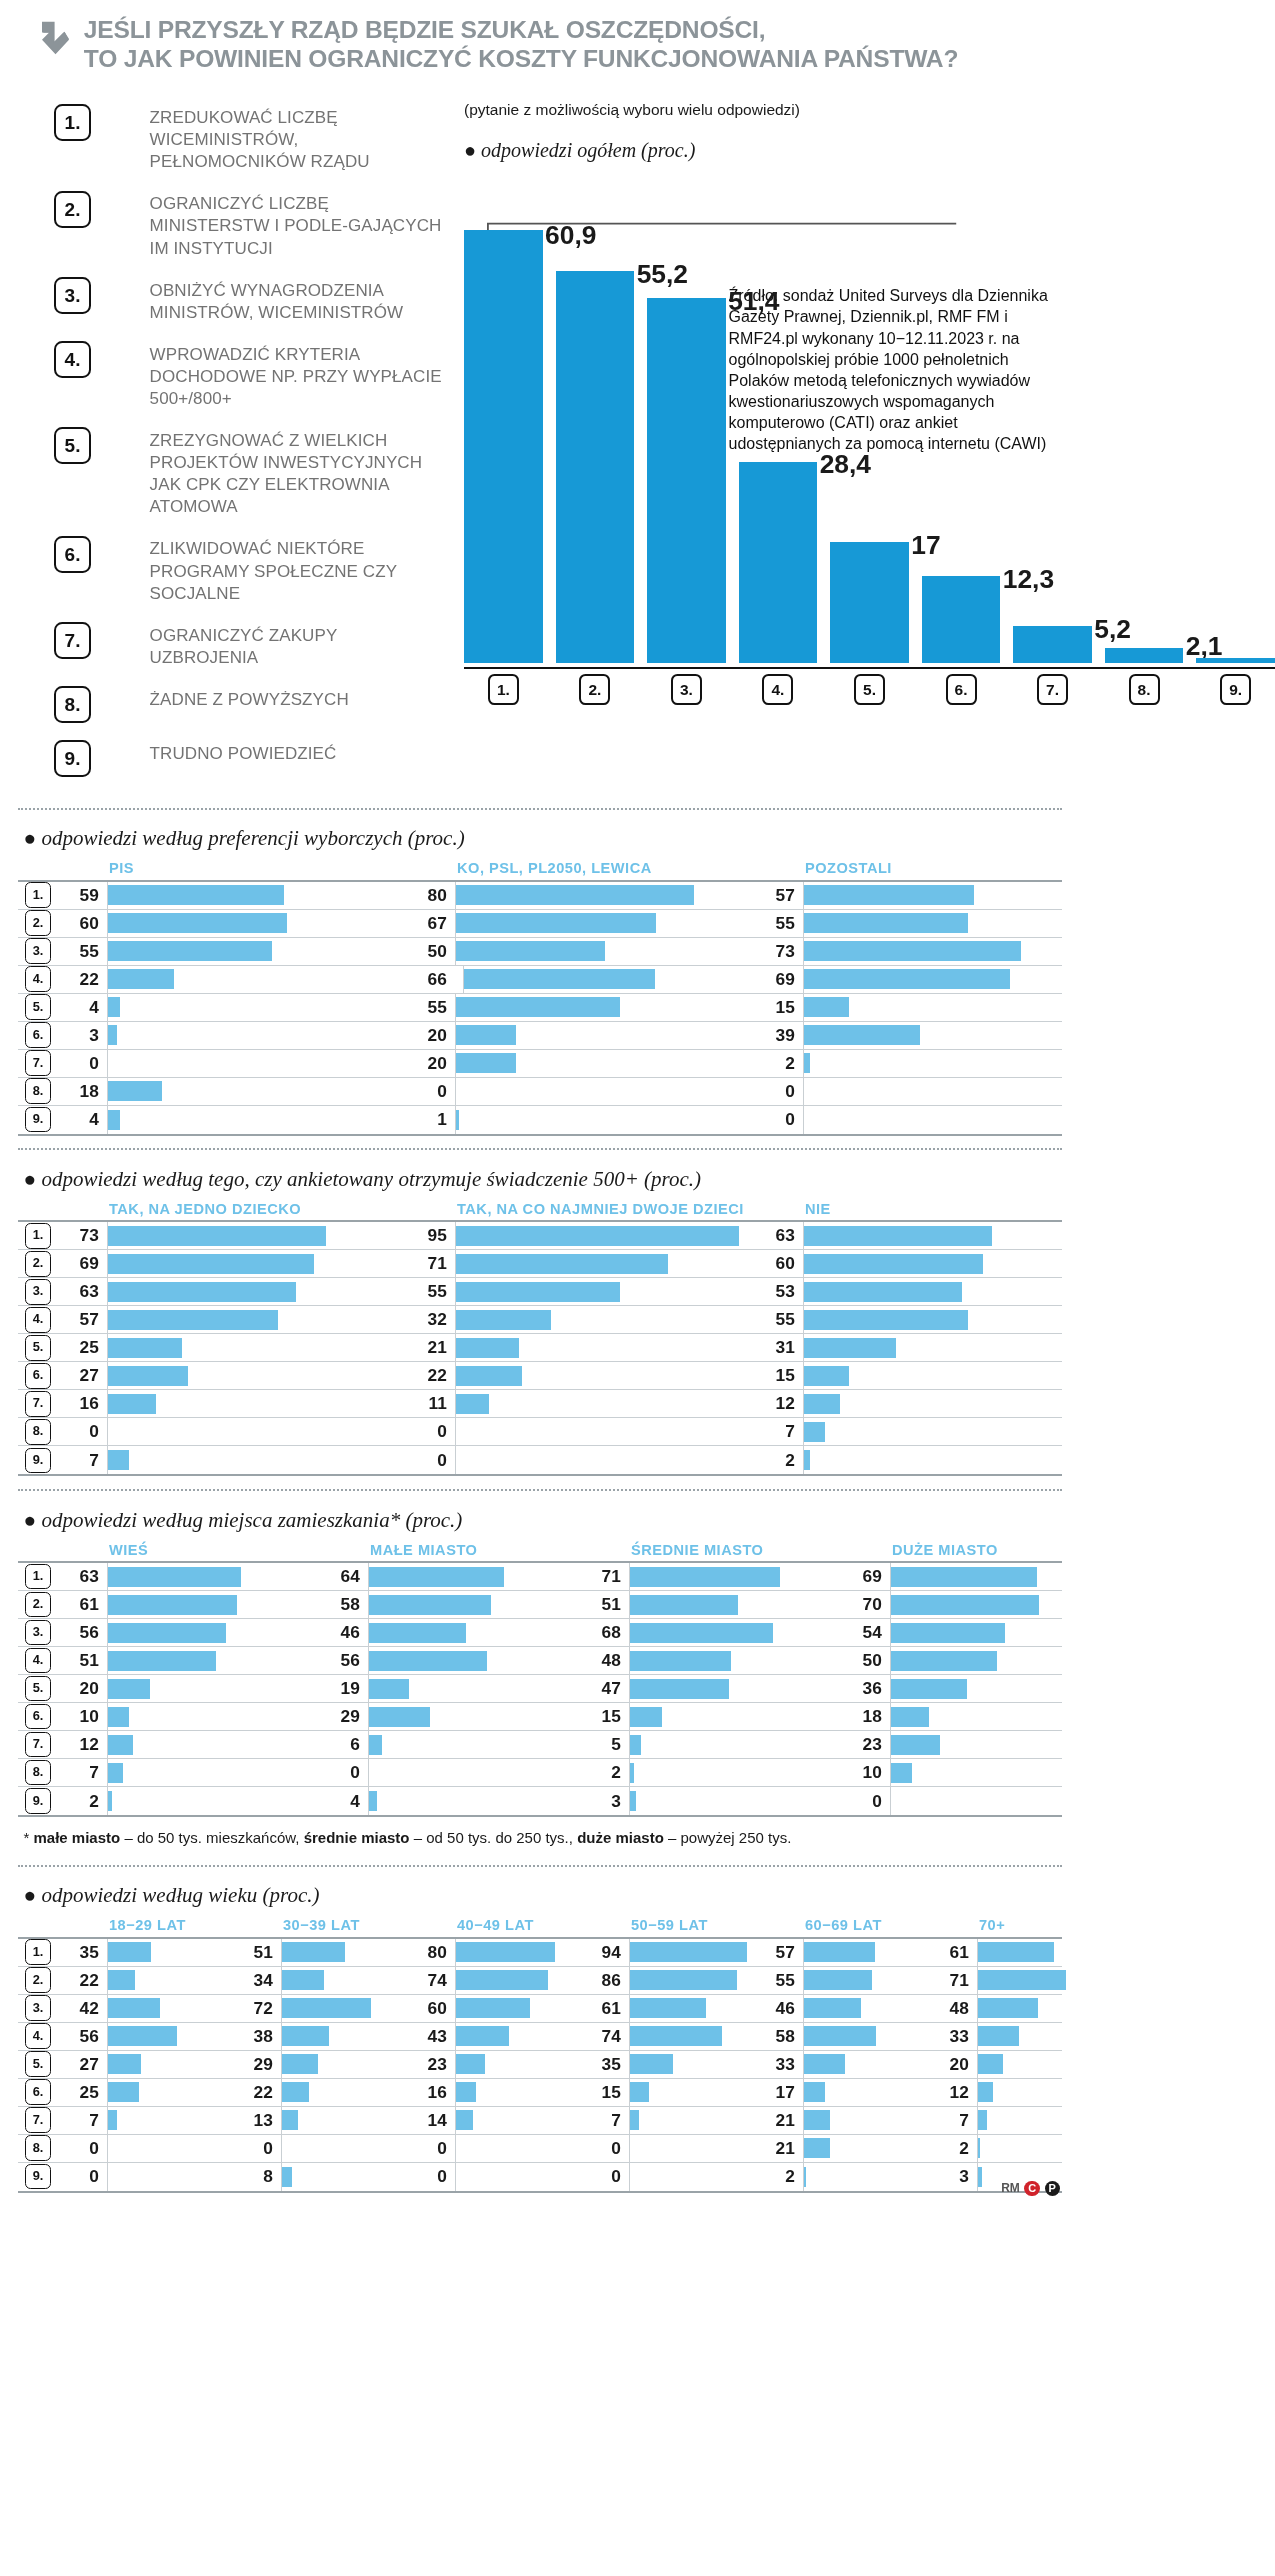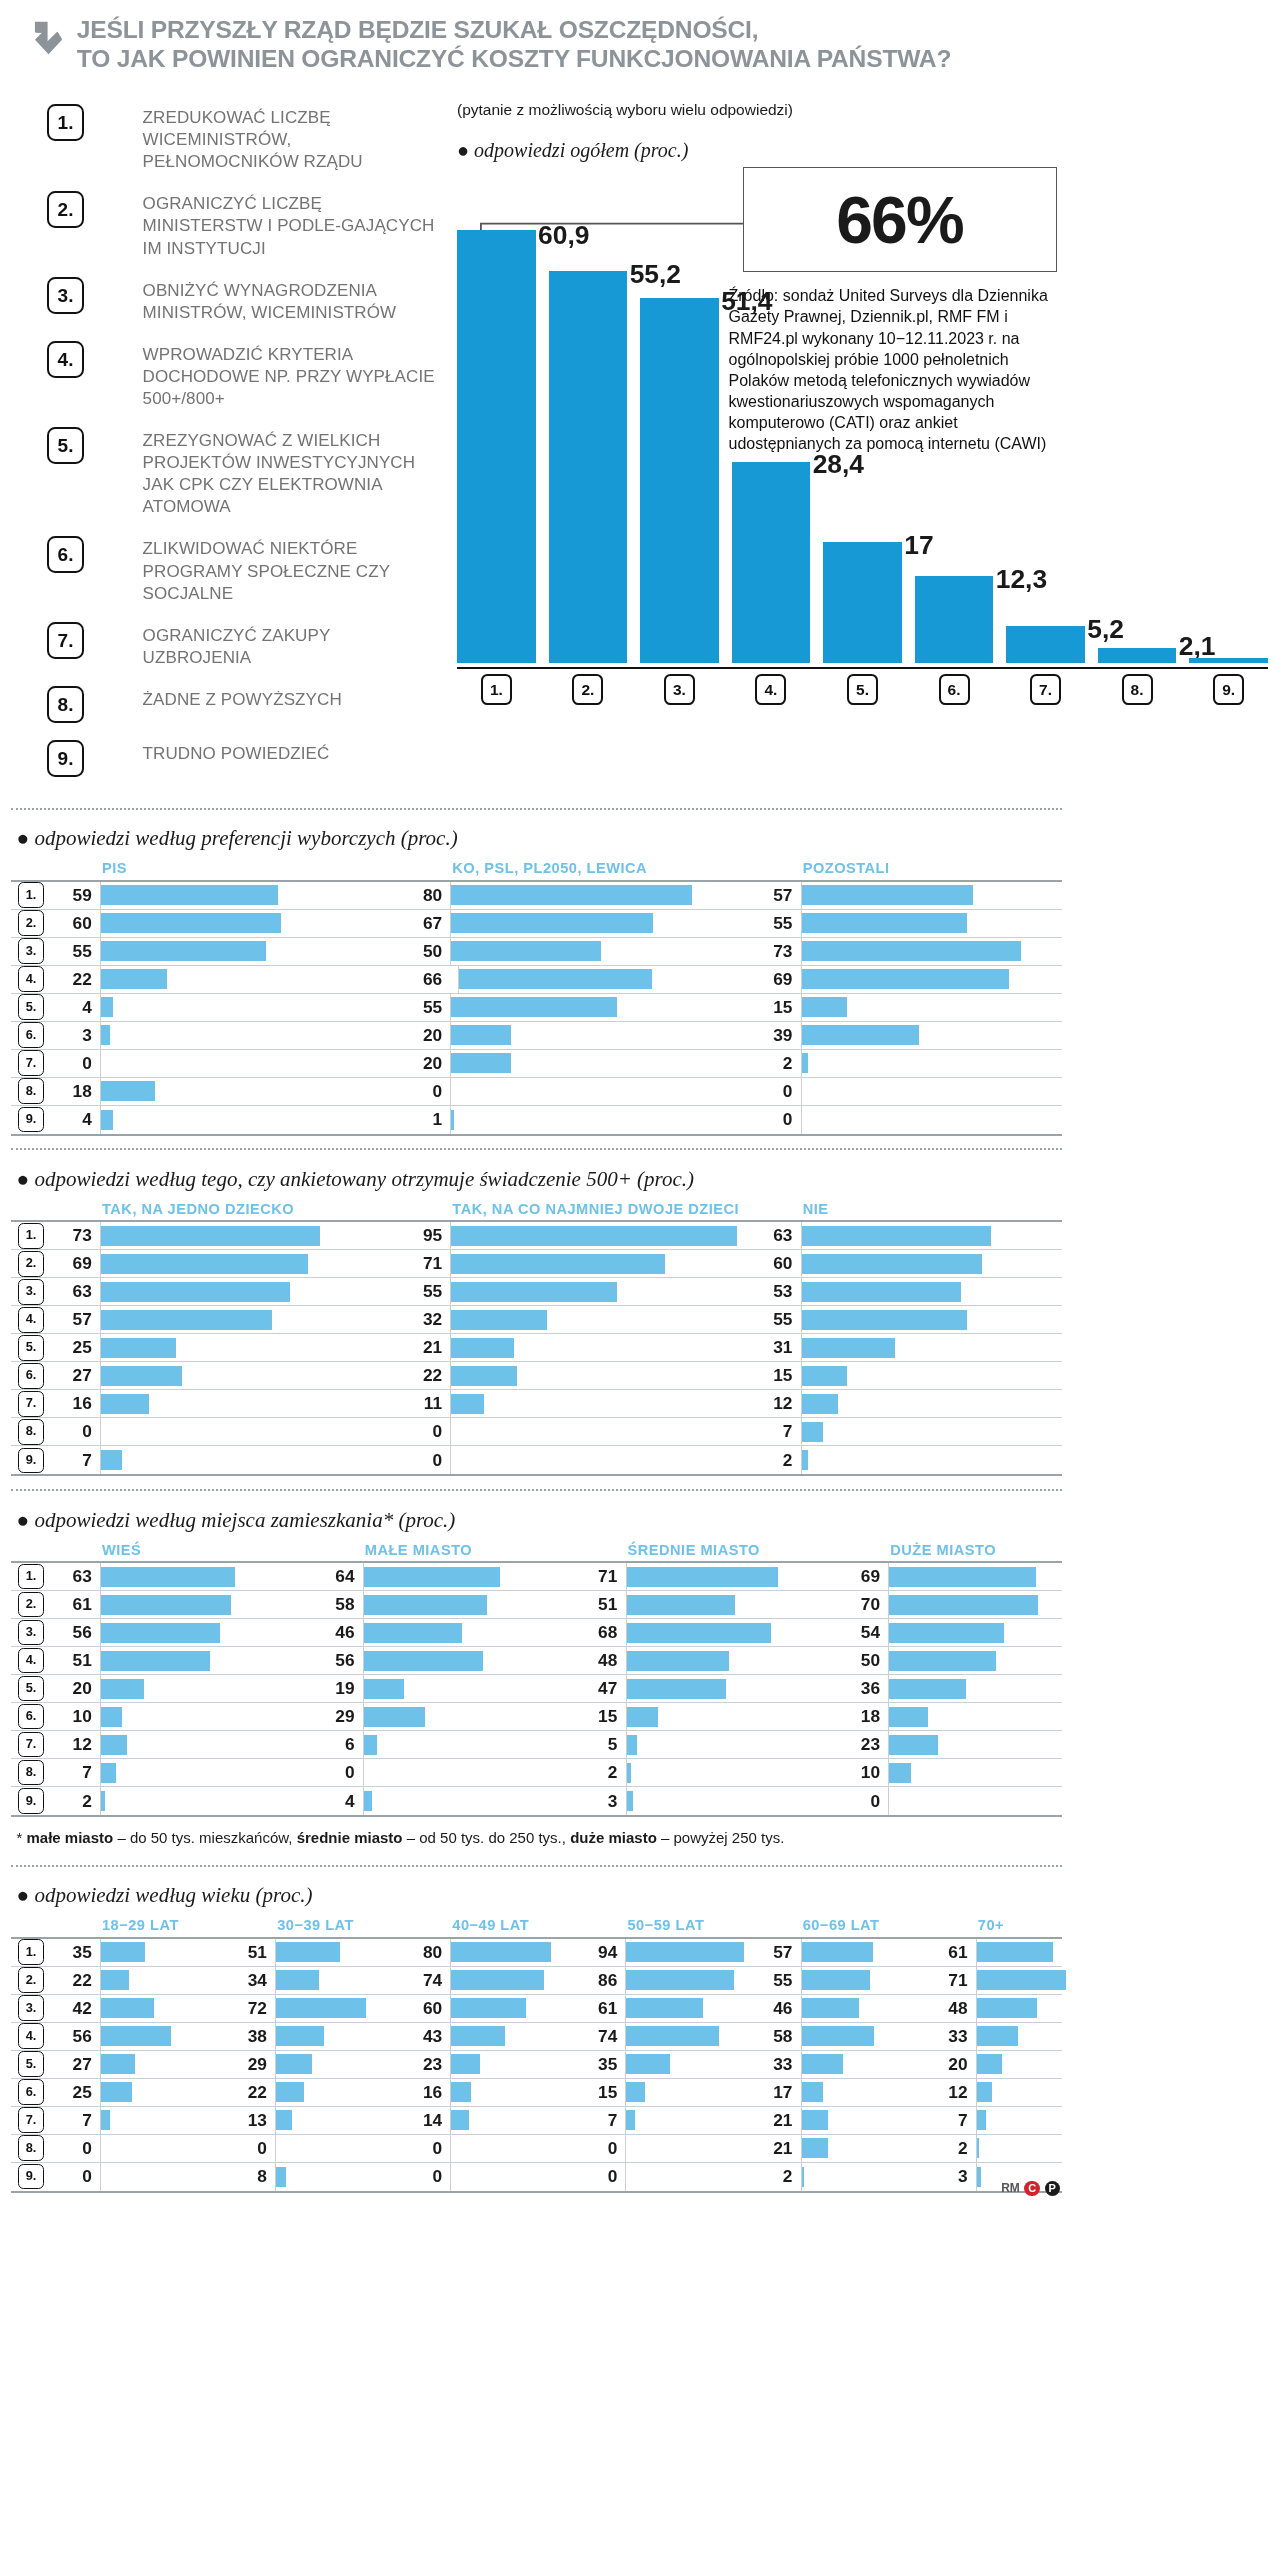--- a/index.html
+++ b/index.html
@@ -1,21 +1,21 @@
 <!DOCTYPE html>
 <html style="font-size:14.6px"><head>
 <meta charset="utf-8">
 <style>
   * { box-sizing: border-box; }
   html, body { margin:0; padding:0; }
   body {
     width:1276px; min-height:2576px; background:#ffffff;
     font-family:"Liberation Sans", sans-serif; color:#1a1a1a;
   }
-  .page { width:1080px; position:relative; padding:0 18px 9px 11px; }
+  .page { width:1080px; position:relative; padding:0 18px 9px 18px; }
 
   
   .header { display:flex; align-items:flex-start; gap:12.8px; padding:16.4px 0 7.3px 22px; }
   .arrow-icon { width:31px; height:36px; flex:0 0 31px; margin-top:3.6px; }
   .title { font-size:24.6px; line-height:1.16; font-weight:bold; color:#8c9499; letter-spacing:-0.2px; }
 
   
   .top { display:flex; gap:0; padding:7.3px 0 0 0; position:relative; }
   .legend { width:428px; flex:0 0 428px; padding-left:36px; padding-top:16.4px; }
   .leg-item { display:flex; gap:14.6px; margin-bottom:17.3px; }
@@ -149,23 +149,20 @@
         <span class="dot">●</span>
         <span>odpowiedzi ogółem (proc.)</span>
       </div>
 
       <div class="chartbox">
 
         <svg class="callout-leg" width="820" height="237" viewBox="0 0 900 260">
           <polyline points="46,185 46,62 560,62" fill="none" stroke="#555" stroke-width="2"></polyline>
         </svg>
 
-        <div class="callout">
-          <span>66%</span>
-        </div>
 
         <div class="source">Źródło: sondaż United Surveys dla Dziennika Gazety Prawnej, Dziennik.pl, RMF FM i RMF24.pl wykonany 10−12.11.2023 r. na ogólnopolskiej próbie 1000 pełnoletnich Polaków metodą telefonicznych wywiadów kwestionariuszowych wspomaganych komputerowo (CATI) oraz ankiet udostępnianych za pomocą internetu (CAWI)</div>
 
         <div class="bars">
           <div class="barwrap">
             <div class="bar" style="height:92.3%"></div>
             <div class="barval" style="bottom:88%">60,9</div>
           </div>
           <div class="barwrap">
             <div class="bar" style="height:83.6%"></div>

